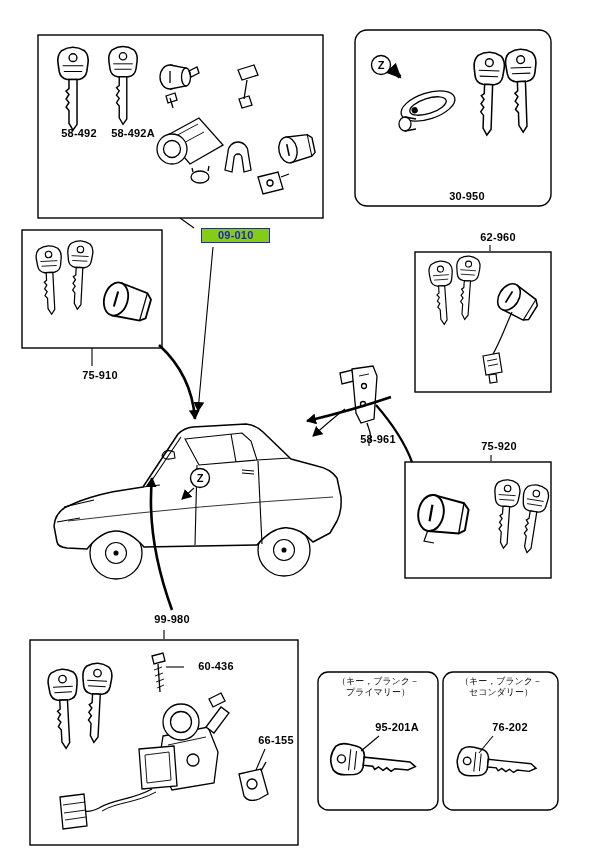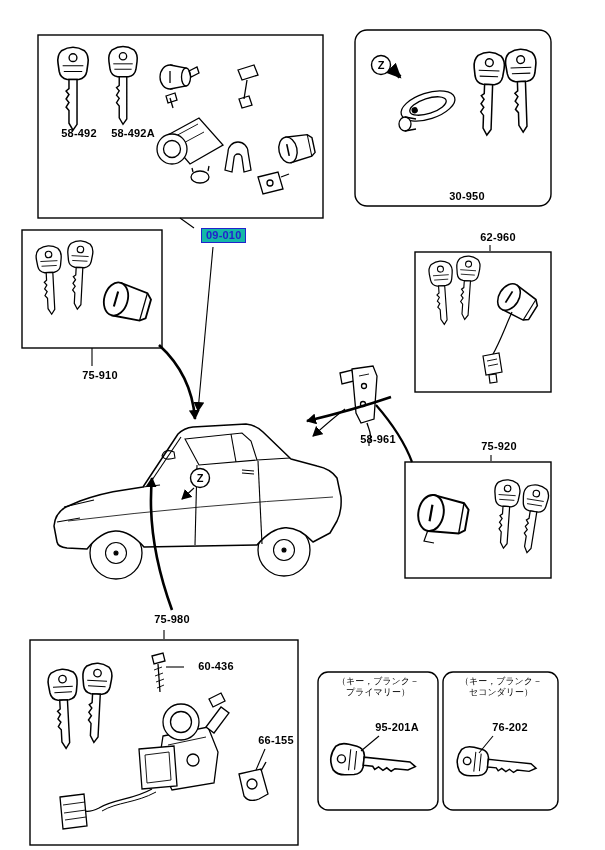--- a/index.html
+++ b/index.html
@@ -2,22 +2,22 @@
 <html style="--hl: #2222cc;"><head>
 <meta charset="utf-8">
 <style>
   html,body{margin:0;padding:0;}
   body{width:605px;height:850px;background:#fff;position:relative;
        font-family:"Liberation Sans","DejaVu Sans",sans-serif;overflow:hidden;}
   #stage{position:absolute;left:0;top:0;width:605px;height:850px;}
   .art{position:absolute;left:0;top:0;}
   .lbl{position:absolute;font-size:11px;font-weight:bold;color:#000;text-align:center;
        white-space:nowrap;line-height:13px;letter-spacing:0.2px;margin-left:8px;}
-  .lbl.hl{color:var(--hl,#2222cc);border:1.5px solid var(--hl,#2222cc);padding:0 4px;
-       background:#14b8a6;}
+  .lbl.hl{color:var(--hl,#2222cc);border:1.5px solid var(--hl,#2222cc);padding:0 16px;
+       background:#84cc16;}
   .cap{position:absolute;font-size:9px;font-weight:normal;color:#000;text-align:center;
        white-space:nowrap;line-height:11px;}
   .zmark{position:absolute;font-size:11px;font-weight:bold;color:#000;text-align:center;
        width:14px;line-height:12px;}
 </style>
 </head>
 <body>
 
 <div id="stage">
 
@@ -212,21 +212,21 @@
 </svg>
 
 <div class="lbl" style="left:49px;top:127px;width:44px">58-492</div>
 <div class="lbl" style="left:98px;top:127px;width:54px">58-492A</div>
 <div class="lbl hl" style="left:193px;top:228px">09-010</div>
 <div class="lbl" style="left:437px;top:190px;width:44px">30-950</div>
 <div class="lbl" style="left:468px;top:231px;width:44px">62-960</div>
 <div class="lbl" style="left:70px;top:369px;width:44px">75-910</div>
 <div class="lbl" style="left:348px;top:433px;width:44px">58-961</div>
 <div class="lbl" style="left:469px;top:440px;width:44px">75-920</div>
-<div class="lbl" style="left:142px;top:613px;width:44px">75-980</div>
+<div class="lbl" style="left:142px;top:613px;width:44px">99-980</div>
 <div class="lbl" style="left:186px;top:660px;width:44px">60-436</div>
 <div class="lbl" style="left:246px;top:734px;width:44px">66-155</div>
 <div class="lbl" style="left:363px;top:721px;width:52px">95-201A</div>
 <div class="lbl" style="left:480px;top:721px;width:44px">76-202</div>
 
 <div class="cap" style="left:322px;top:676px;width:112px">（キー，ブランク－</div>
 <div class="cap" style="left:322px;top:687px;width:112px">プライマリー）</div>
 <div class="cap" style="left:447px;top:676px;width:108px">（キー，ブランク－</div>
 <div class="cap" style="left:447px;top:687px;width:108px">セコンダリー）</div>
 

